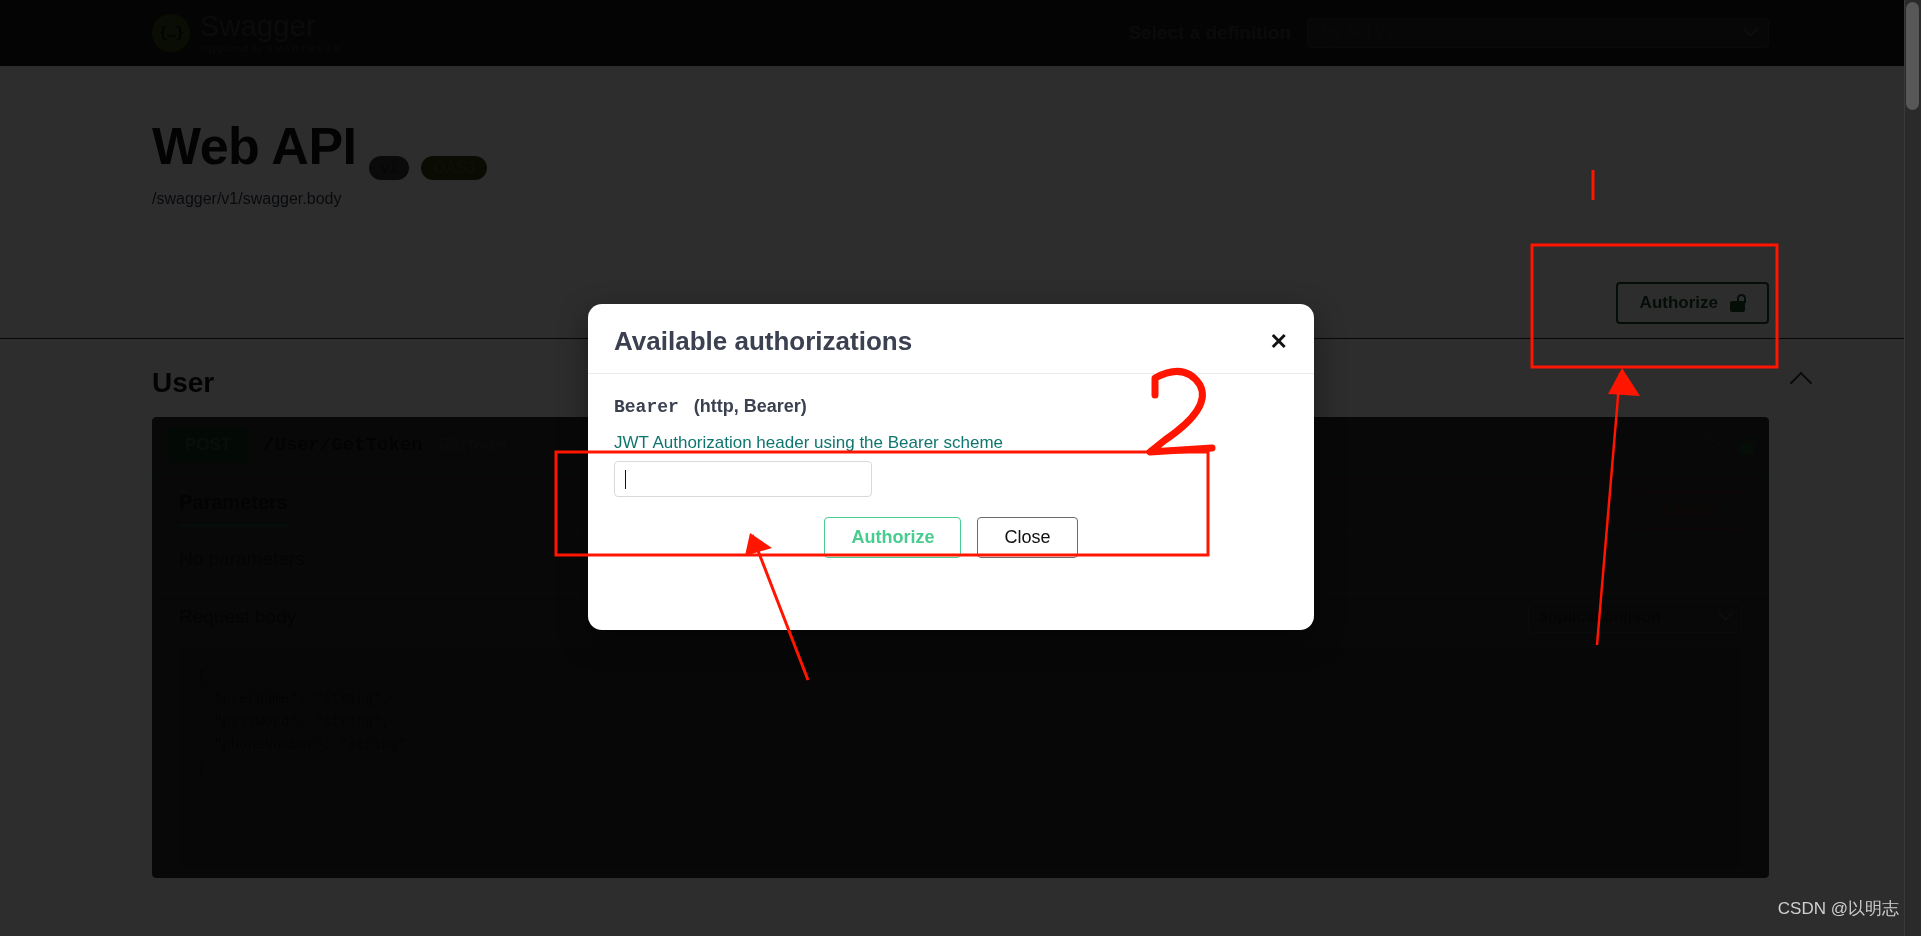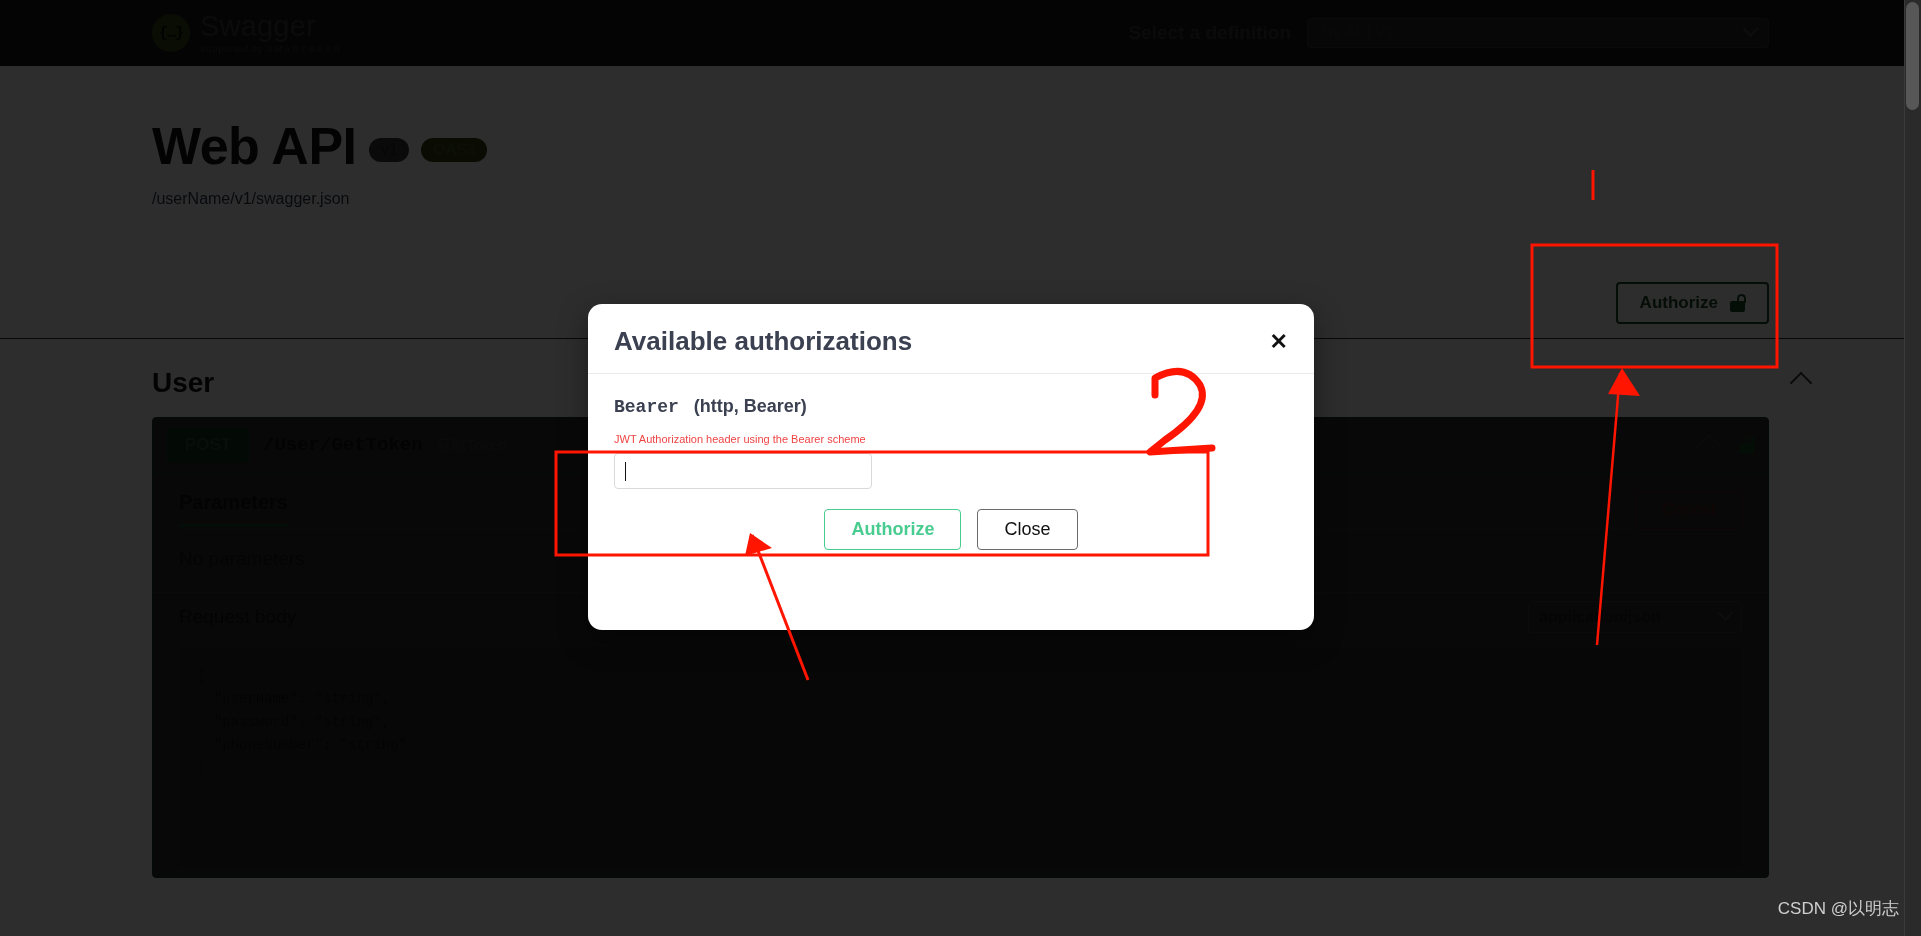--- a/index.html
+++ b/index.html
@@ -43,21 +43,21 @@
     width: 462px; height: 30px; background: #2b2b2b;
     border: 1px solid #3a3a3a; border-radius: 4px;
     display: flex; align-items: center; justify-content: space-between;
     padding: 0 12px; color: #333; font-size: 16px;
   }
   .chev { width: 11px; height: 11px; border-right: 2px solid #4a4a4a; border-bottom: 2px solid #4a4a4a;
           transform: rotate(45deg) translate(-3px,-3px); }
 
   .info-block { padding: 50px 152px 0 152px; }
   .api-title {
-    display: flex; align-items: center; gap: 12px;
+    display: flex; align-items: flex-end; gap: 12px;
     font-size: 52px; font-weight: 700; color: #141414; letter-spacing: -.5px;
   }
   .badge-v {
     background: #3a3a3a; color: #2b2b2b; font-size: 16px; font-weight: 700;
     border-radius: 57px; padding: 3px 12px; position: relative; top: 4px;
   }
   .badge-oas {
     background: #3a4413; color: #46521a; font-size: 16px; font-weight: 700;
     border-radius: 57px; padding: 3px 12px; position: relative; top: 4px;
   }
@@ -156,21 +156,21 @@
   }
   .modal-head {
     display: flex; align-items: center; justify-content: space-between;
     padding: 22px 26px 16px 26px; border-bottom: 1px solid #ebebeb;
   }
   .modal-title { font-size: 26px; font-weight: 700; color: #3b4151; }
   .modal-close { font-size: 22px; font-weight: 700; color: #111; line-height: 1; }
   .modal-body { padding: 22px 26px 0 26px; }
   .scheme-title { font-size: 18px; font-weight: 700; color: #3b4151; }
   .scheme-title .nm { font-family: "Liberation Mono", monospace; font-weight: 700; }
-  .scheme-desc { font-size: 11px; color: #ef4444; margin-top: 16px; }
+  .scheme-desc { font-size: 17px; color: #0f766e; margin-top: 16px; }
   .value-label { font-size: 15px; font-weight: 700; color: #3b4151; margin-top: 14px; }
   .value-input {
     margin-top: 8px; width: 258px; height: 36px;
     border: 1px solid #d9d9d9; border-radius: 4px; background: #fff;
     display: flex; align-items: center; padding: 0 10px;
   }
   .caret { width: 1px; height: 19px; background: #111; }
   .modal-actions {
     display: flex; gap: 16px; justify-content: center;
     margin-top: 20px;
@@ -220,21 +220,21 @@
         </div>
       </div>
     </div>
 
     <div class="info-block">
       <div class="api-title">
         <span>Web API</span>
         <span class="badge-v">v1</span>
         <span class="badge-oas">OAS3</span>
       </div>
-      <div class="api-link">/userName/v1/swagger.json</div>
+      <div class="api-link">/swagger/v1/swagger.body</div>
     </div>
 
     <div class="auth-row">
       <button class="authorize-btn">
         <span>Authorize</span>
         <span class="lock">
           <span class="shackle"></span>
             <span class="body"></span>
         </span>
       </button>

